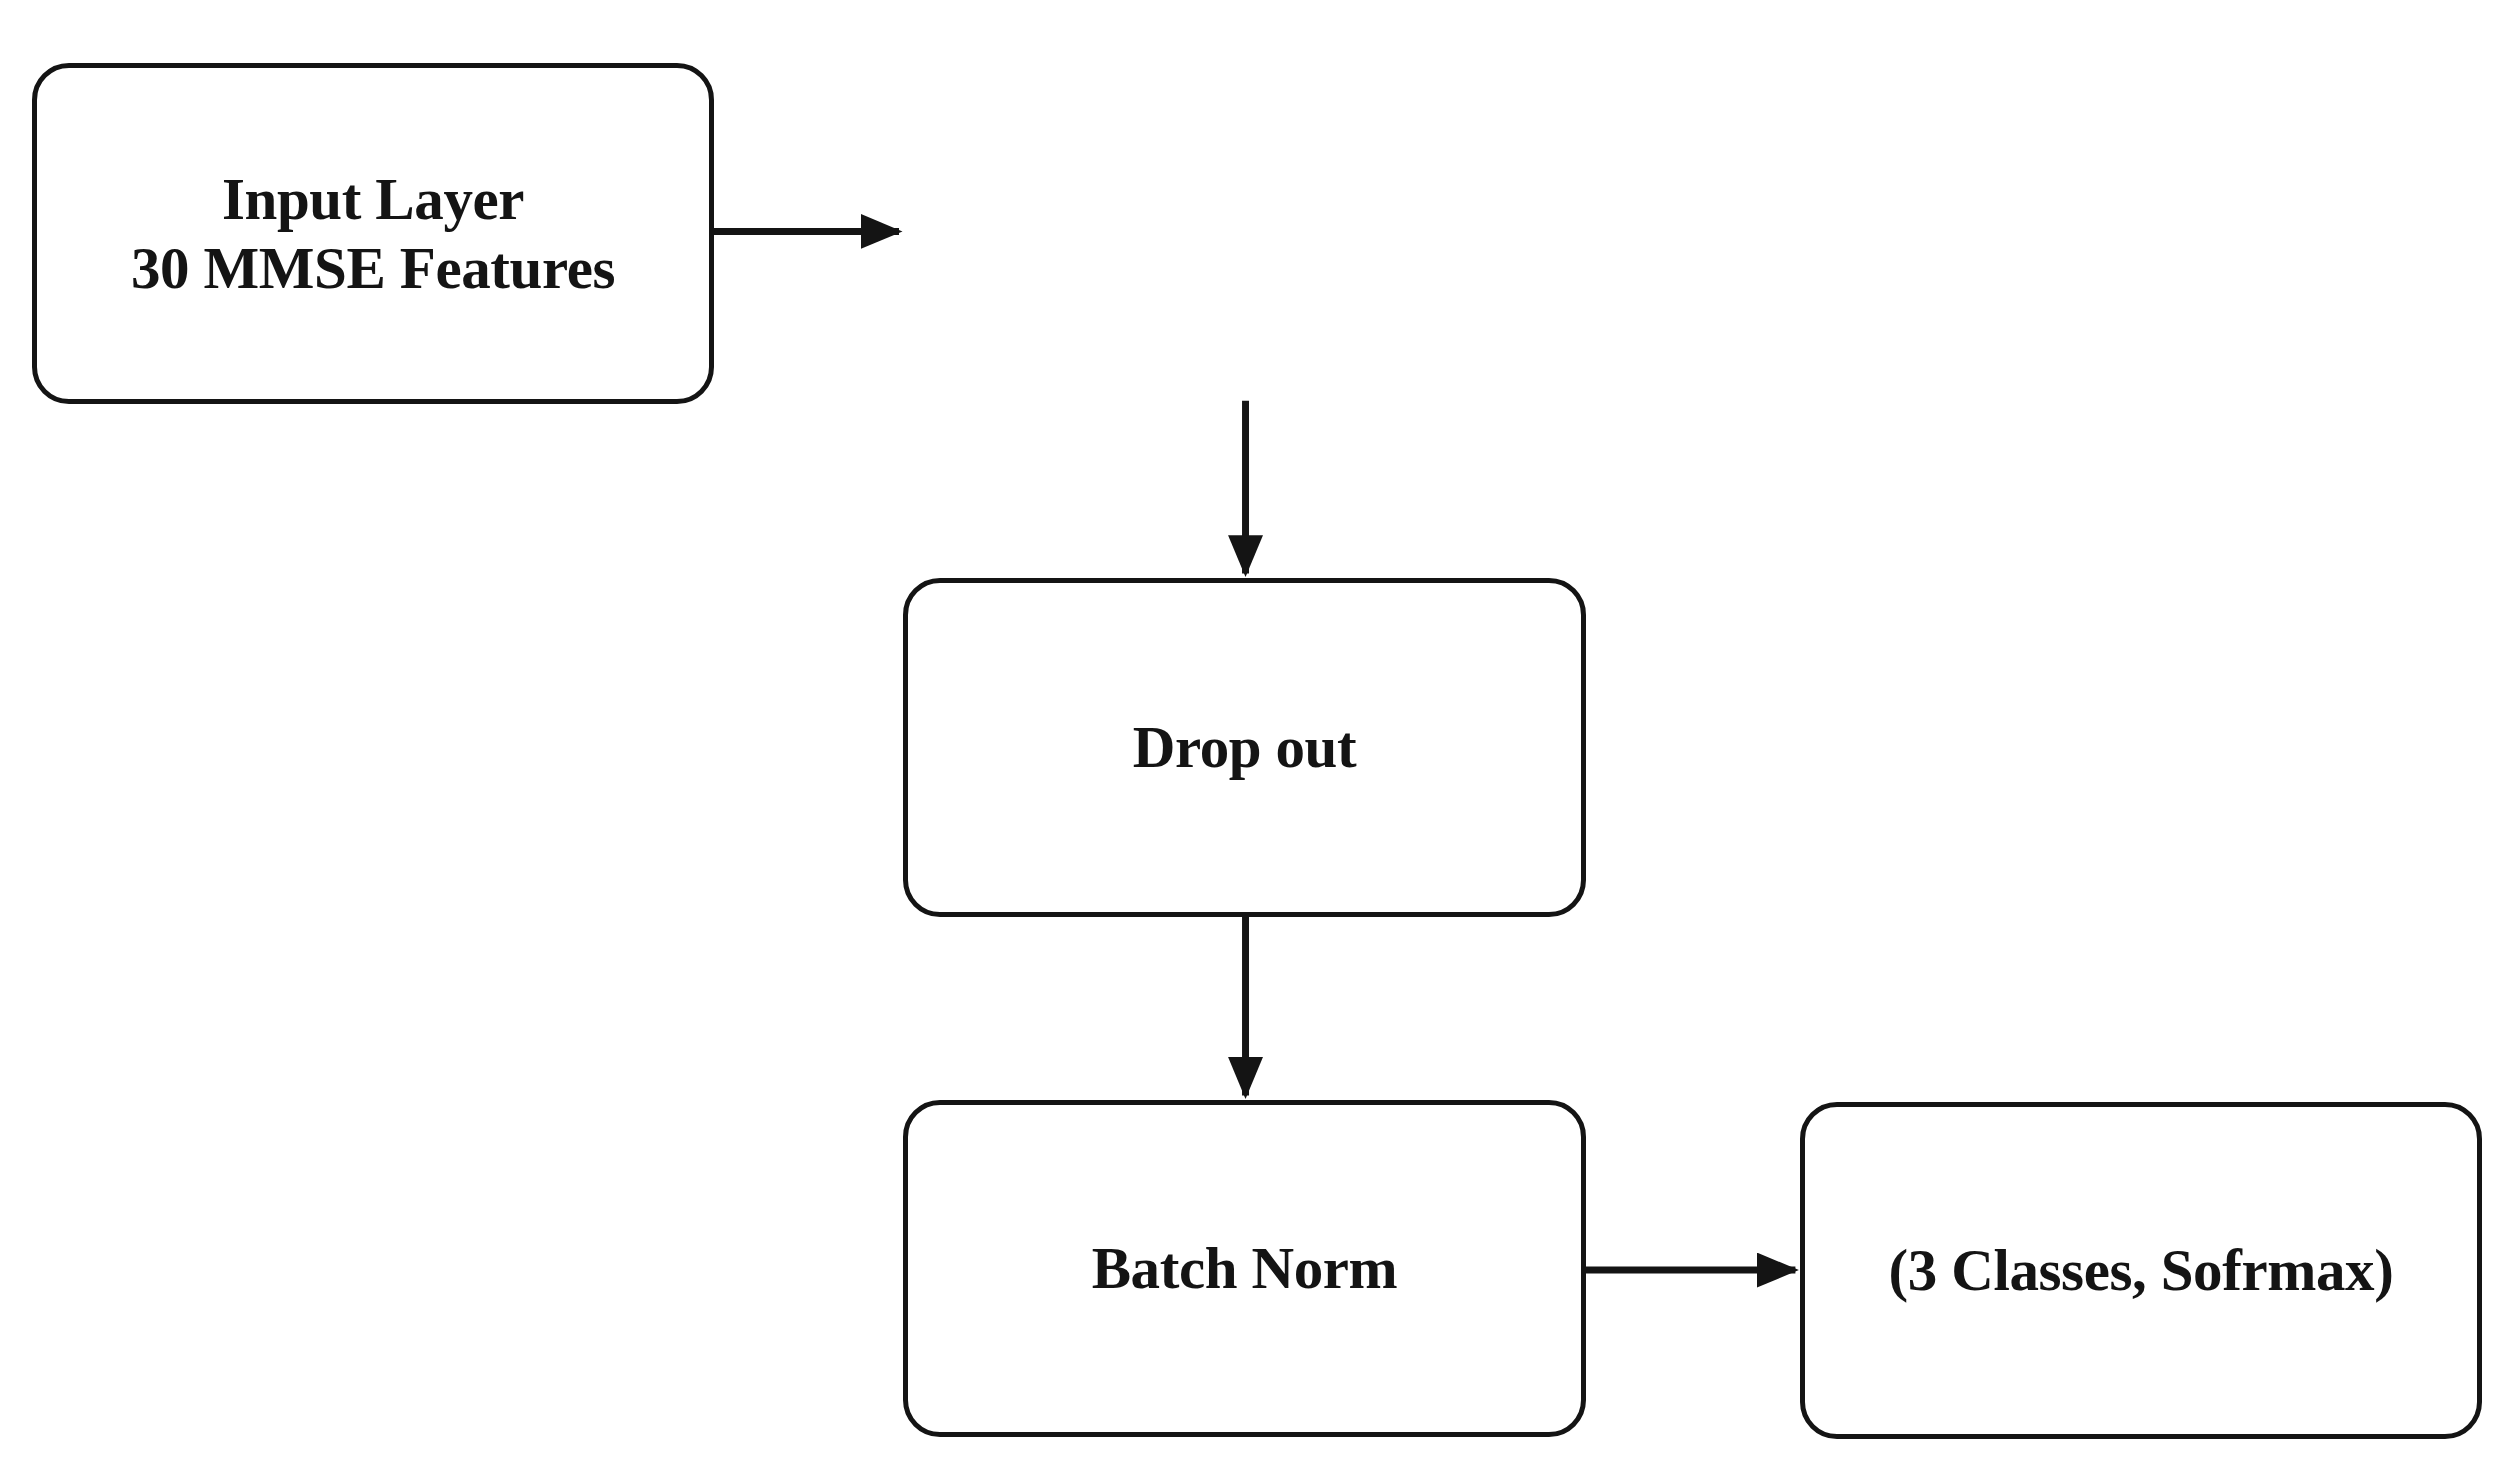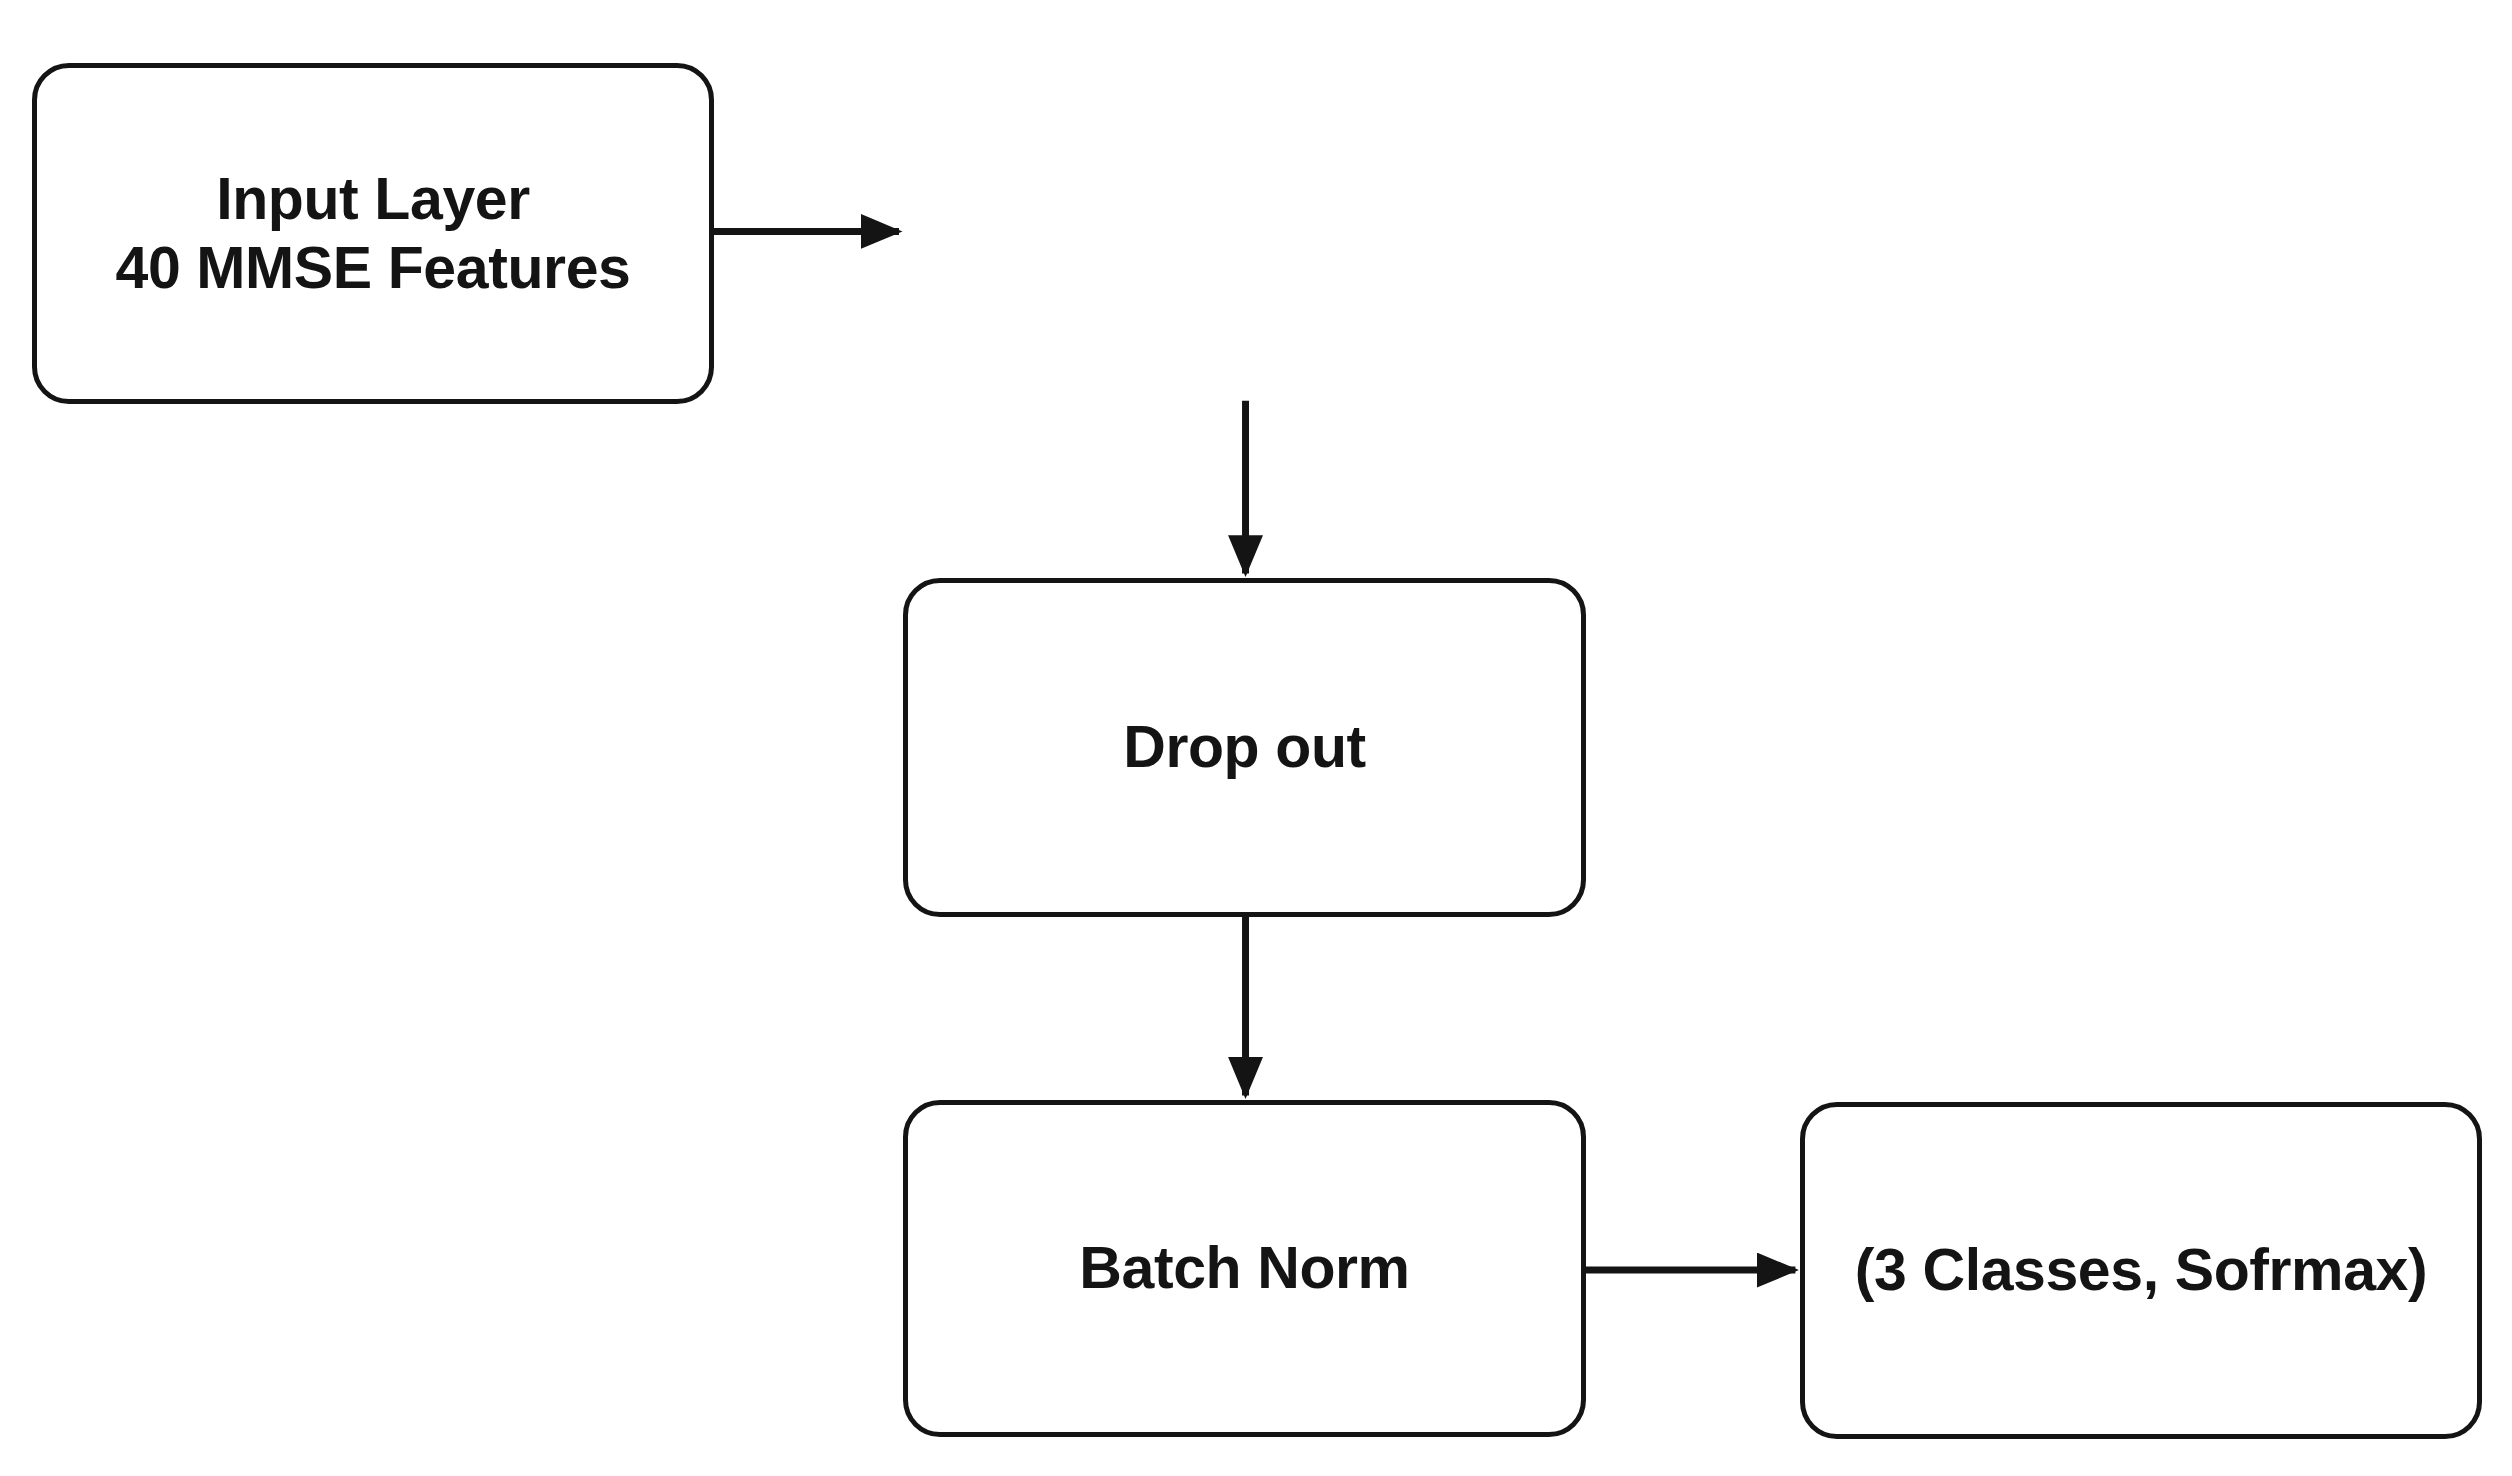--- a/index.html
+++ b/index.html
@@ -10,21 +10,21 @@
   body {
     width: 2512px;
     height: 1477px;
     overflow: hidden;
   }
   .canvas {
     position: relative;
     width: 2512px;
     height: 1343px;
     background: #ffffff;
-    font-family: Liberation Sans, sans-serif;
+    font-family: Liberation Serif, serif;
   }
   .arrows {
     position: absolute;
     left: 0;
     top: 0;
     width: 2512px;
     height: 1477px;
     pointer-events: none;
   }
   .node {
@@ -63,21 +63,21 @@
       </marker>
     </defs>
     <line x1="816" y1="265" x2="1030" y2="265" stroke="#141414" stroke-width="8" marker-end="url(#ah)"></line>
     <line x1="1427" y1="459" x2="1427" y2="657" stroke="#141414" stroke-width="8" marker-end="url(#ah)"></line>
     <line x1="1427" y1="1048" x2="1427" y2="1255" stroke="#141414" stroke-width="8" marker-end="url(#ah)"></line>
     <line x1="1816" y1="1455" x2="2057" y2="1455" stroke="#141414" stroke-width="8" marker-end="url(#ah)"></line>
   </svg>
 
   <div class="node" id="node-input-layer">
     <span>Input Layer</span>
-    <span>40 MMSE Features</span>
+    <span>30 MMSE Features</span>
   </div>
 
 
   <div class="node" id="node-batch-norm">
     <span>Batch Norm</span>
   </div>
 
   <div class="node" id="node-dropout">
     <span>Drop out</span>
   </div>

